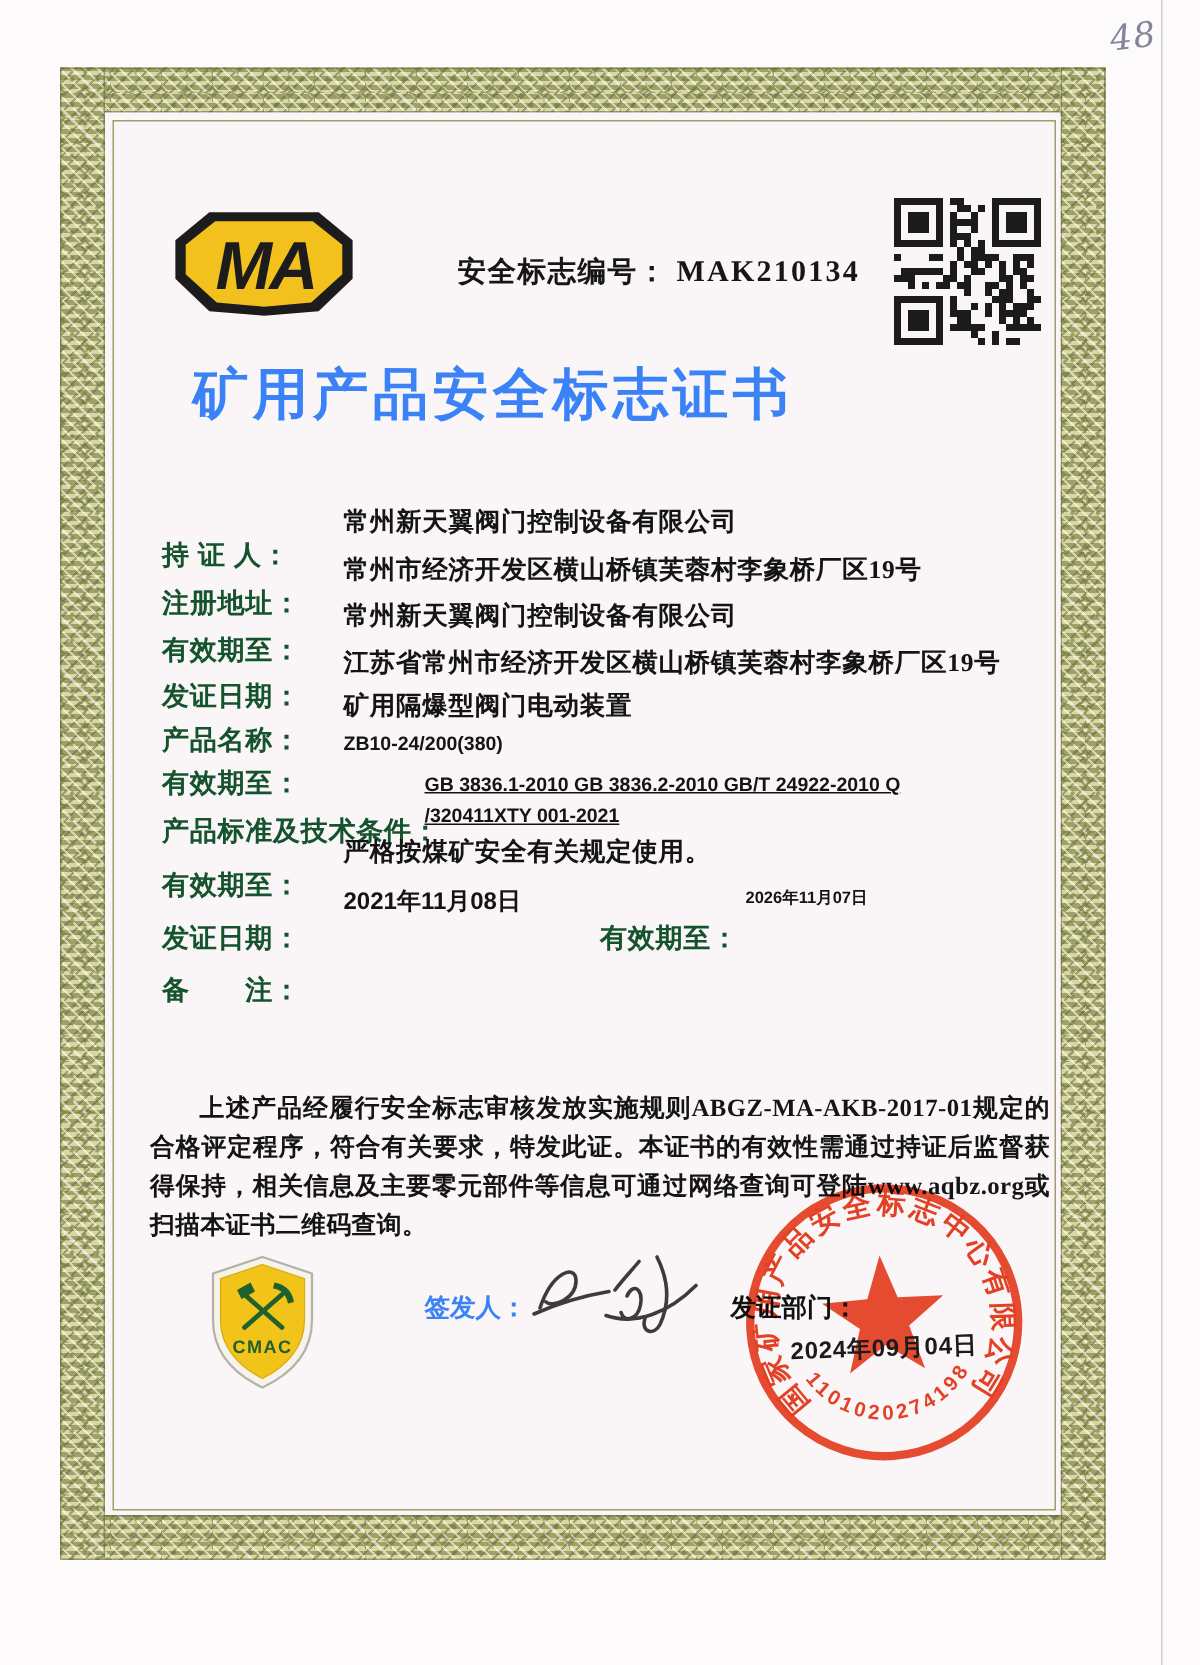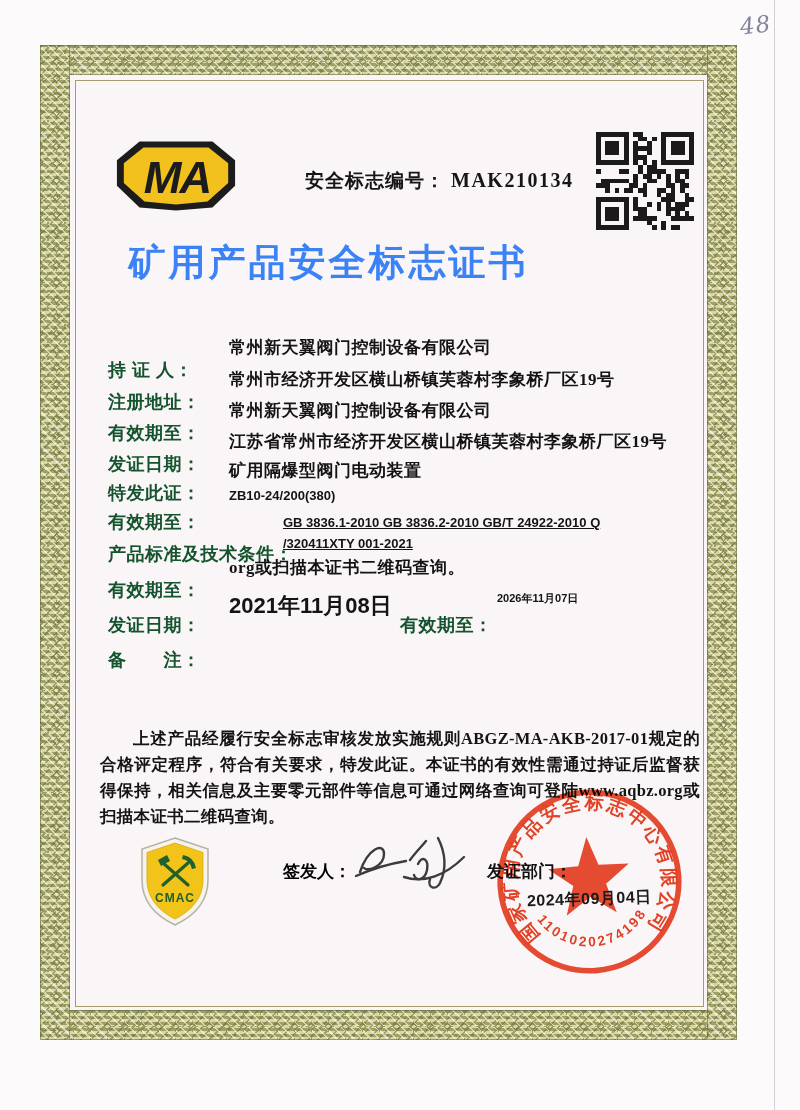--- a/index.html
+++ b/index.html
@@ -58,21 +58,21 @@
   .val-sans{font-family:"Liberation Sans",sans-serif;font-size:13px;letter-spacing:0;}
   .val-std{left:283px;width:412px;white-space:pre-line;line-height:21px;text-decoration:underline;}
   
   .statement{
     position:absolute;left:100px;top:726px;width:600px;
     font-family:"Liberation Serif",serif;font-weight:700;font-size:16.5px;color:#141414;
     line-height:26px;text-align:justify;text-indent:2em;letter-spacing:.3px;
   }
   
   .cmac{position:absolute;left:138px;top:836px;width:74px;height:92px;}
-  .issuer-lbl{position:absolute;left:283px;top:860px;font-weight:700;font-size:17px;color:#000000;}
+  .issuer-lbl{position:absolute;left:283px;top:860px;font-weight:700;font-size:17px;color:#3b82f6;}
   .signature{position:absolute;left:352px;top:830px;width:118px;height:72px;}
   .dept-lbl{position:absolute;left:487px;top:860px;font-weight:700;font-size:17px;color:#111;}
   .stamp{position:absolute;left:486px;top:778px;width:208px;height:208px;mix-blend-mode:multiply;opacity:.95;transform:rotate(-4deg);}
   .stamp-date{
     position:absolute;left:527px;top:889px;z-index:5;
     font-weight:700;font-size:16px;color:#1b1b1b;transform:rotate(-2deg);letter-spacing:.5px;
   }
 </style>
 </head>
 <body>
@@ -325,35 +325,35 @@
 
 <div class="lbl" style="top:368px">注册地址：</div>
 <div class="val" style="top:368px">常州市经济开发区横山桥镇芙蓉村李象桥厂区19号</div>
 
 <div class="lbl" style="top:399px">有效期至：</div>
 <div class="val" style="top:399px">常州新天翼阀门控制设备有限公司</div>
 
 <div class="lbl" style="top:430px">发证日期：</div>
 <div class="val" style="top:430px">江苏省常州市经济开发区横山桥镇芙蓉村李象桥厂区19号</div>
 
-<div class="lbl" style="top:459px">特发此证：</div>
+<div class="lbl" style="top:459px">产品名称：</div>
 <div class="val" style="top:459px">矿用隔爆型阀门电动装置</div>
 
 <div class="lbl" style="top:488px">有效期至：</div>
 <div class="val val-sans" style="top:488px">ZB10-24/200(380)</div>
 
 <div class="lbl" style="top:520px">产品标准及技术条件：</div>
 <div class="val val-sans val-std" style="top:512px">GB 3836.1-2010 GB 3836.2-2010 GB/T 24922-2010 Q
 /320411XTY 001-2021</div>
 
 <div class="lbl" style="top:556px">有效期至：</div>
-<div class="val" style="top:556px">org或扫描本证书二维码查询。</div>
+<div class="val" style="top:556px">严格按煤矿安全有关规定使用。</div>
 
 <div class="lbl" style="top:591px">发证日期：</div>
-<div class="val val-sans" style="top:591px;font-size:22px">2021年11月08日</div>
+<div class="val val-sans" style="top:591px;font-size:16px">2021年11月08日</div>
 <div class="lbl" style="top:591px;left:400px">有效期至：</div>
 <div class="val val-sans" style="top:591px;left:497px;font-size:11px">2026年11月07日</div>
 
 <div class="lbl" style="top:626px">备　　注：</div>
 <div class="val" style="top:626px"></div>
 
 <div class="statement">上述产品经履行安全标志审核发放实施规则ABGZ-MA-AKB-2017-01规定的合格评定程序，符合有关要求，特发此证。本证书的有效性需通过持证后监督获得保持，相关信息及主要零元部件等信息可通过网络查询可登陆www.aqbz.org或扫描本证书二维码查询。</div>
 
 <svg class="cmac" viewBox="0 0 74 92">
   <path d="M37,2 L70,13 V44 C70,66 56,80 37,89 C18,80 4,66 4,44 V13 Z" fill="#f6f3ea" stroke="#b6b1a8" stroke-width="1.5"></path>

